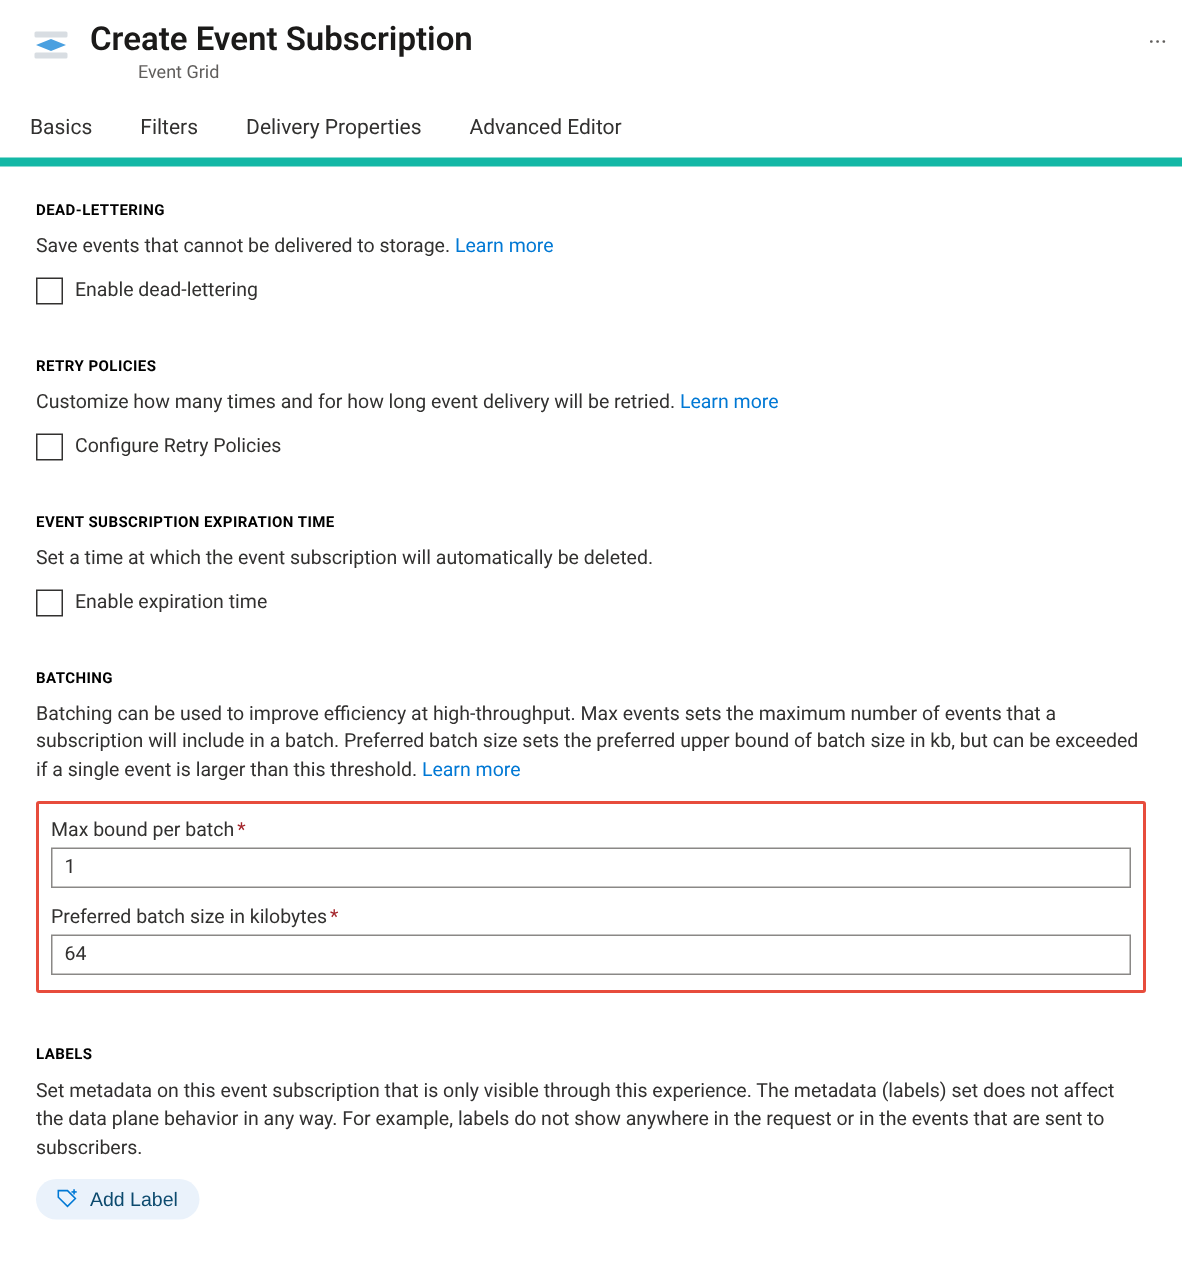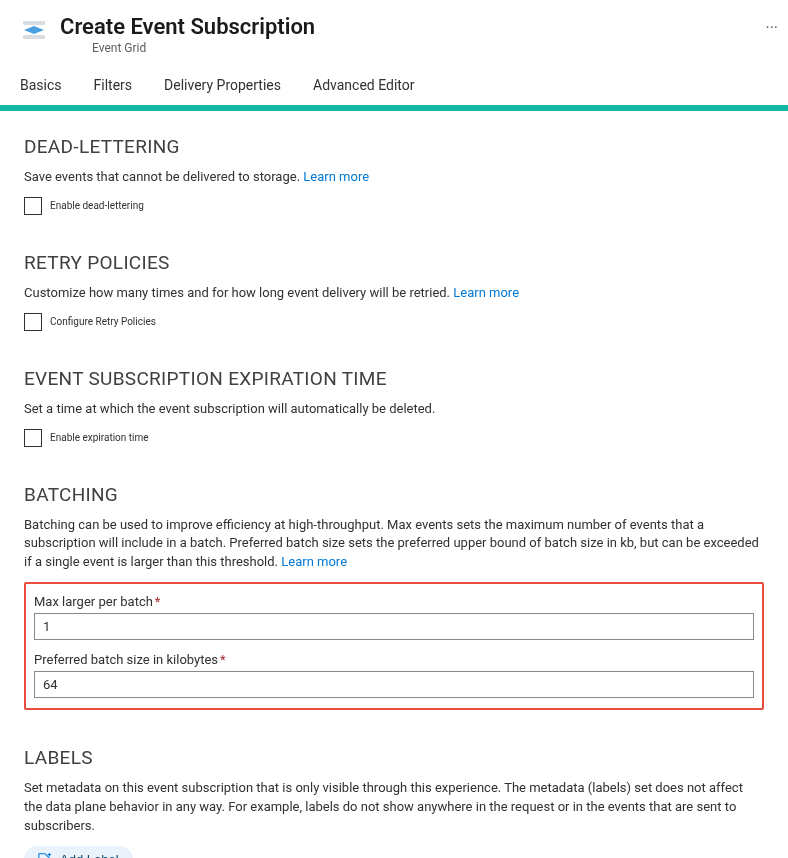--- a/index.html
+++ b/index.html
@@ -64,24 +64,24 @@
       height: 3px;
       background: #0078d4;
     }
     .content {
       padding: 24px 24px 8px 24px;
     }
     .section {
       margin-bottom: 36px;
     }
     .section-heading {
-      font-size: 19px;
-      font-weight: 400;
+      font-size: 10px;
+      font-weight: 700;
       letter-spacing: 0.3px;
-      color: #404040;
+      color: #000000;
       margin-bottom: 10px;
     }
     .section-desc {
       font-size: 13px;
       color: #323130;
       line-height: 1.45;
       margin-bottom: 10px;
     }
     .link {
       color: #0078d4;
@@ -96,21 +96,21 @@
       margin-top: 6px;
     }
     .checkbox {
       width: 18px;
       height: 18px;
       border: 1px solid #323130;
       background: #fff;
       cursor: pointer;
       flex-shrink: 0;
     }
-    .checkbox-label { font-size: 10px; }
+    .checkbox-label { font-size: 13px; }
     .highlight-box {
       border: 2px solid #e74c3c;
       border-radius: 2px;
       padding: 6px 8px 10px 8px;
     }
     .field-label {
       font-size: 13px;
       color: #323130;
       margin-top: 4px;
       margin-bottom: 4px;
@@ -202,21 +202,21 @@
   </div>
 
   <div class="section">
     <div class="section-heading">BATCHING</div>
     <div class="section-desc">
       <span>Batching can be used to improve efficiency at high-throughput. Max events sets the maximum number of events that a subscription will include in a batch. Preferred batch size sets the preferred upper bound of batch size in kb, but can be exceeded if a single event is larger than this threshold.</span>
       <a class="link">Learn more</a>
     </div>
     <div class="highlight-box">
       <div class="field-label">
-        <span>Max larger per batch</span><span class="req">*</span>
+        <span>Max bound per batch</span><span class="req">*</span>
       </div>
       <input class="text-input" type="text" value="1" style="">
       <div class="field-label">
         <span>Preferred batch size in kilobytes</span><span class="req">*</span>
       </div>
       <input class="text-input" type="text" value="64" style="">
     </div>
   </div>
 
   <div class="section">

